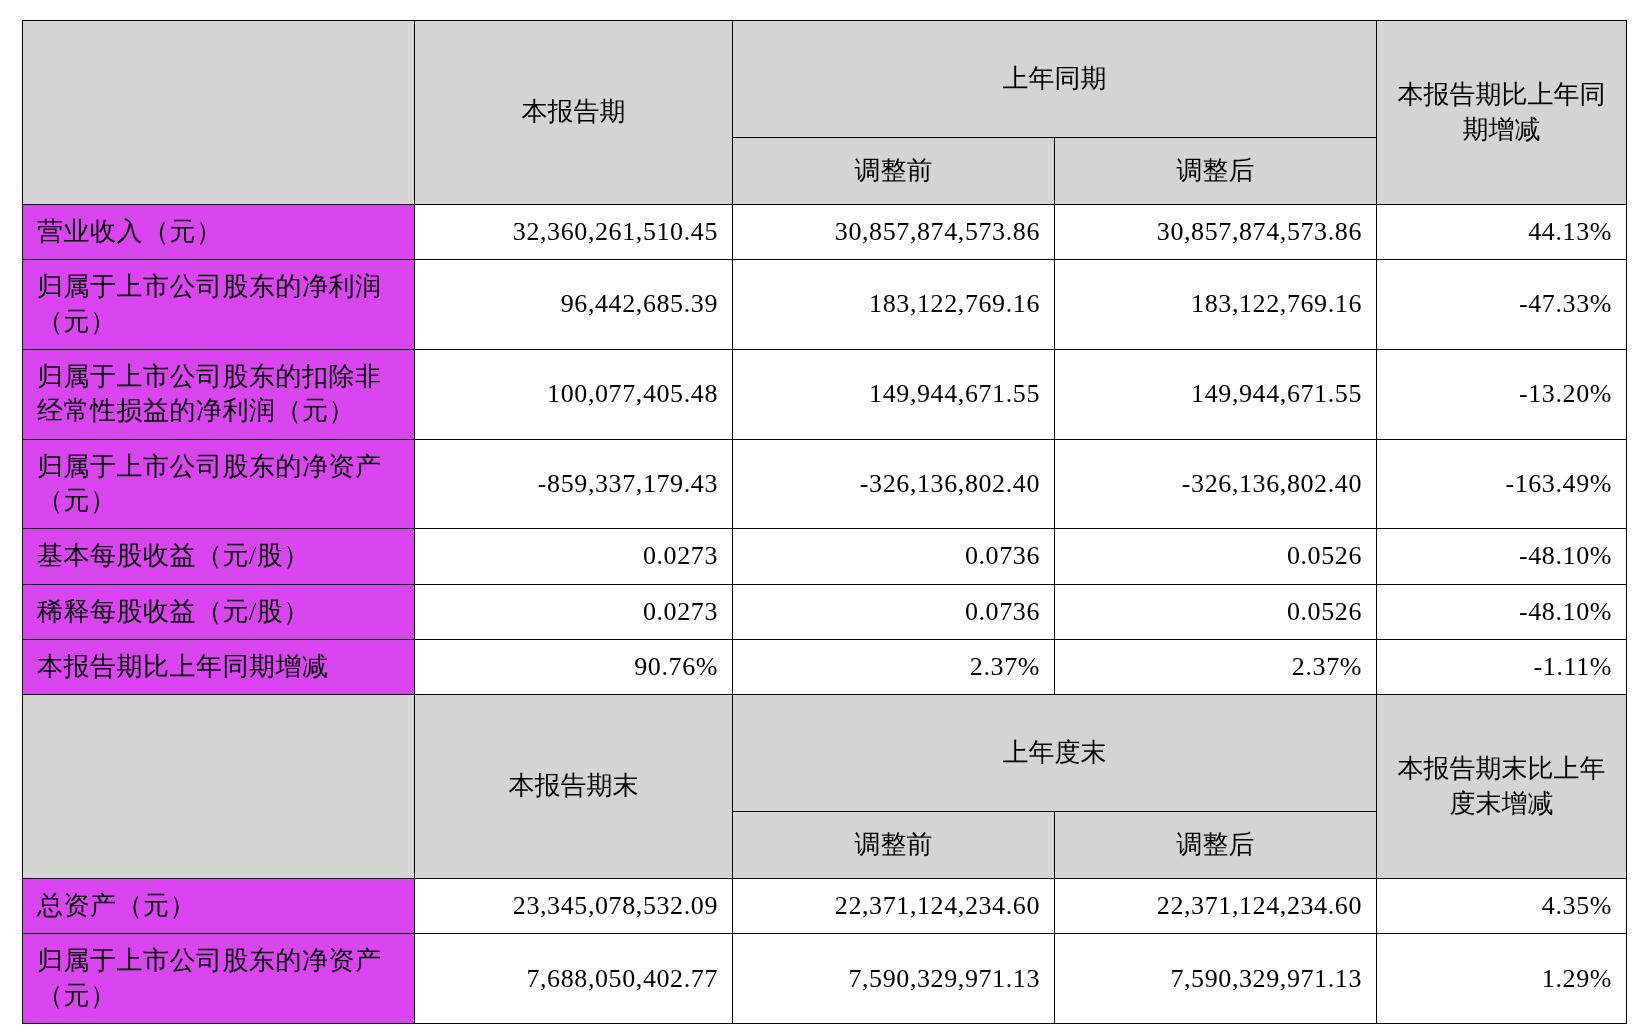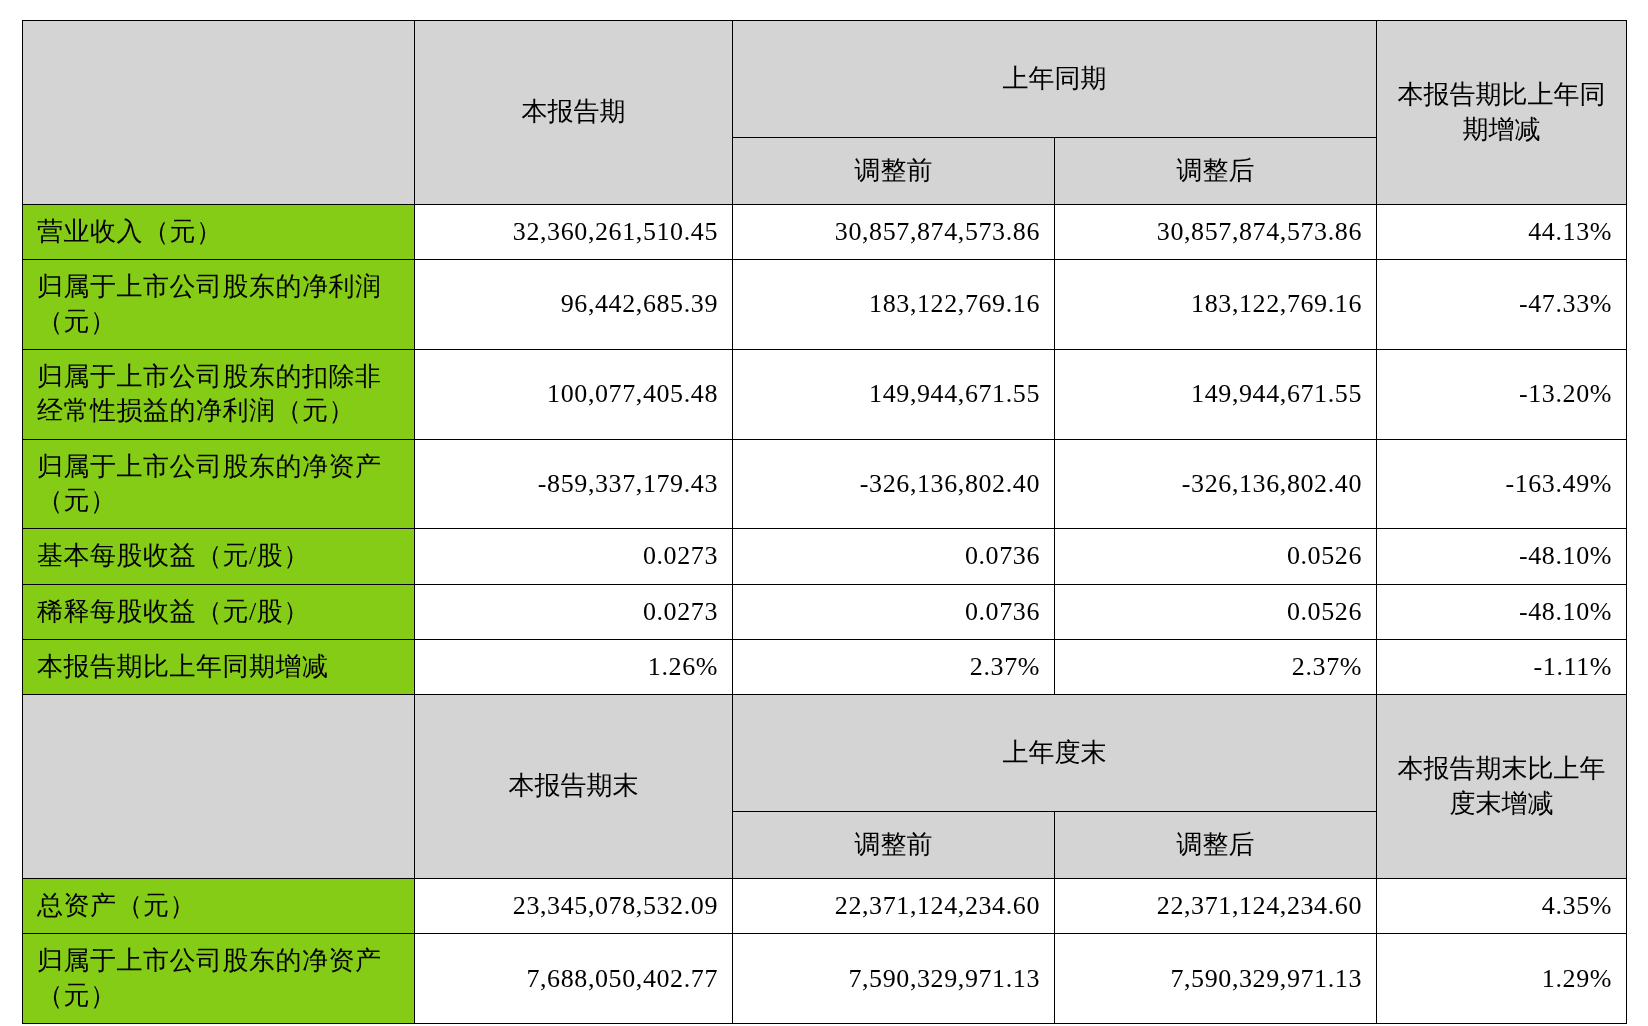--- a/index.html
+++ b/index.html
@@ -39,21 +39,21 @@
   col.c-pre   { width: 322px; }
   col.c-post  { width: 322px; }
   col.c-chg   { width: 250px; }
 
   .hdr {
     background: #d4d4d4;
     text-align: center;
     font-size: 26px;
   }
   .label-cell {
-    background: #84cc16;
+    background: #d946ef;
     text-align: left;
     font-size: 26px;
     letter-spacing: 0.5px;
   }
   .num {
     text-align: right;
     font-size: 26px;
     font-family: "Liberation Serif", "DejaVu Serif", serif;
     letter-spacing: 0.6px;
     padding-right: 18px;
@@ -132,21 +132,21 @@
       </tr>
       <tr>
         <td class="label-cell">稀释每股收益（元/股）</td>
         <td class="num">0.0273</td>
         <td class="num">0.0736</td>
         <td class="num">0.0526</td>
         <td class="num">-48.10%</td>
       </tr>
       <tr>
         <td class="label-cell">本报告期比上年同期增减</td>
-        <td class="num">1.26%</td>
+        <td class="num">90.76%</td>
         <td class="num">2.37%</td>
         <td class="num">2.37%</td>
         <td class="num">-1.11%</td>
       </tr>
 
       <tr>
         <td class="blank tall-hdr" rowspan="2"></td>
         <td class="hdr tall-hdr" rowspan="2">本报告期末</td>
         <td class="hdr tall-hdr" colspan="2">上年度末</td>
         <td class="hdr tall-hdr" rowspan="2">本报告期末比上年度末增减</td>

